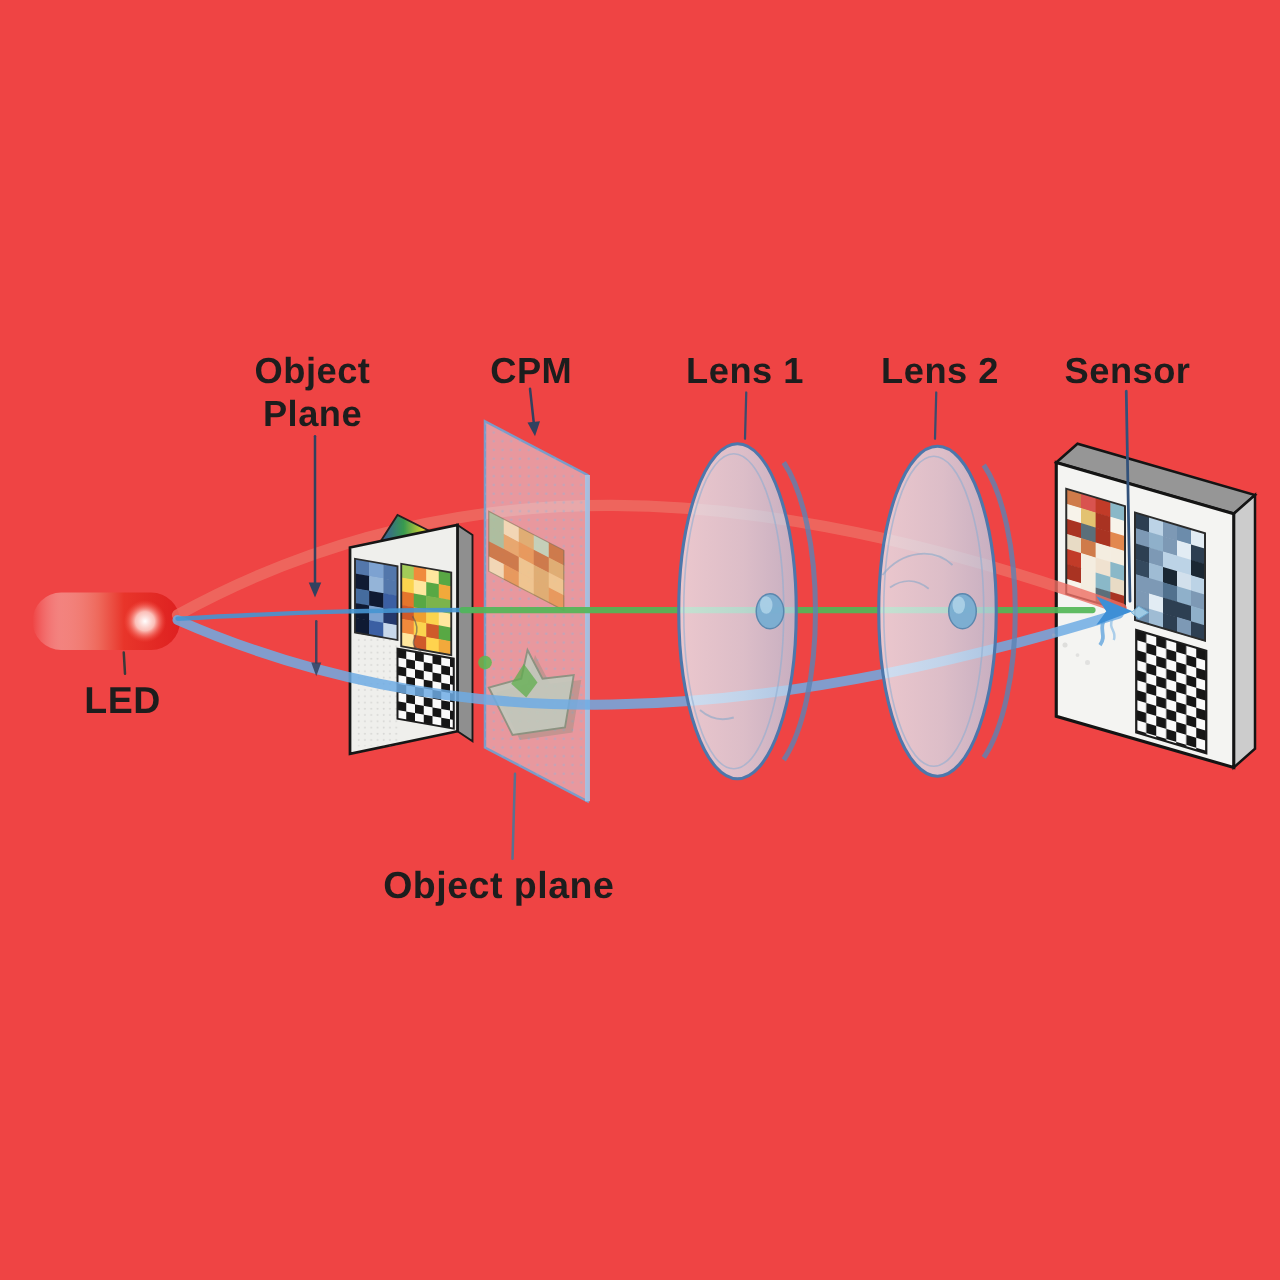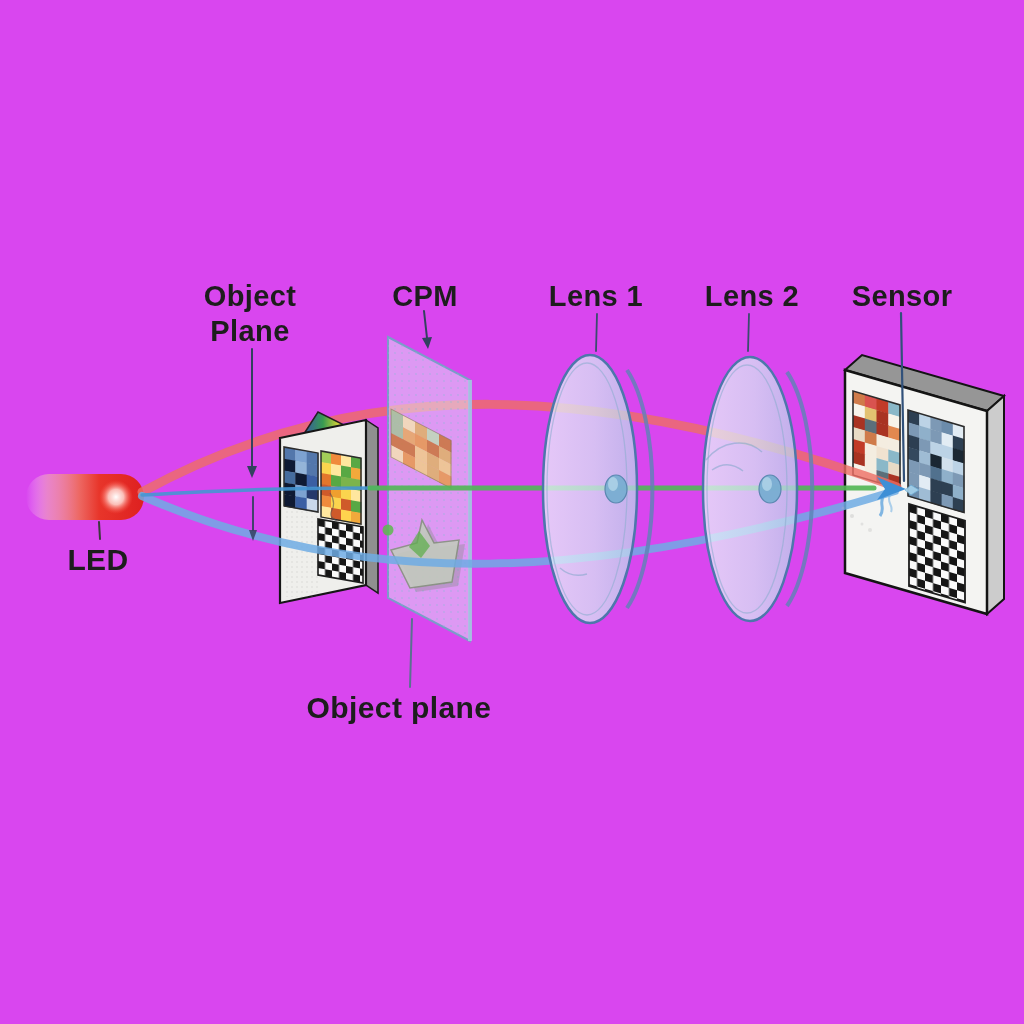--- a/index.html
+++ b/index.html
@@ -1,16 +1,16 @@
 <!DOCTYPE html>
 <html><head>
 <meta charset="utf-8">
 <style>
   html,body{margin:0;padding:0;background:#ffffff;}
-  .canvas{position:relative;width:1024px;height:1024px;background:#d946ef;overflow:hidden;
+  .canvas{position:relative;width:1024px;height:1024px;background:#ef4444;overflow:hidden;
           font-family:"Liberation Sans", sans-serif;}
   svg text{fill:#1d1d1d;font-family:"Liberation Sans", sans-serif;font-weight:600;letter-spacing:0.4px;}
   .lbl{font-size:29px;}
   .lbl-big{font-size:30px;}
 </style>
 </head>
 <body>
 
 <div class="canvas">
 <svg width="1024" height="1024" viewBox="0 0 1024 1024">

